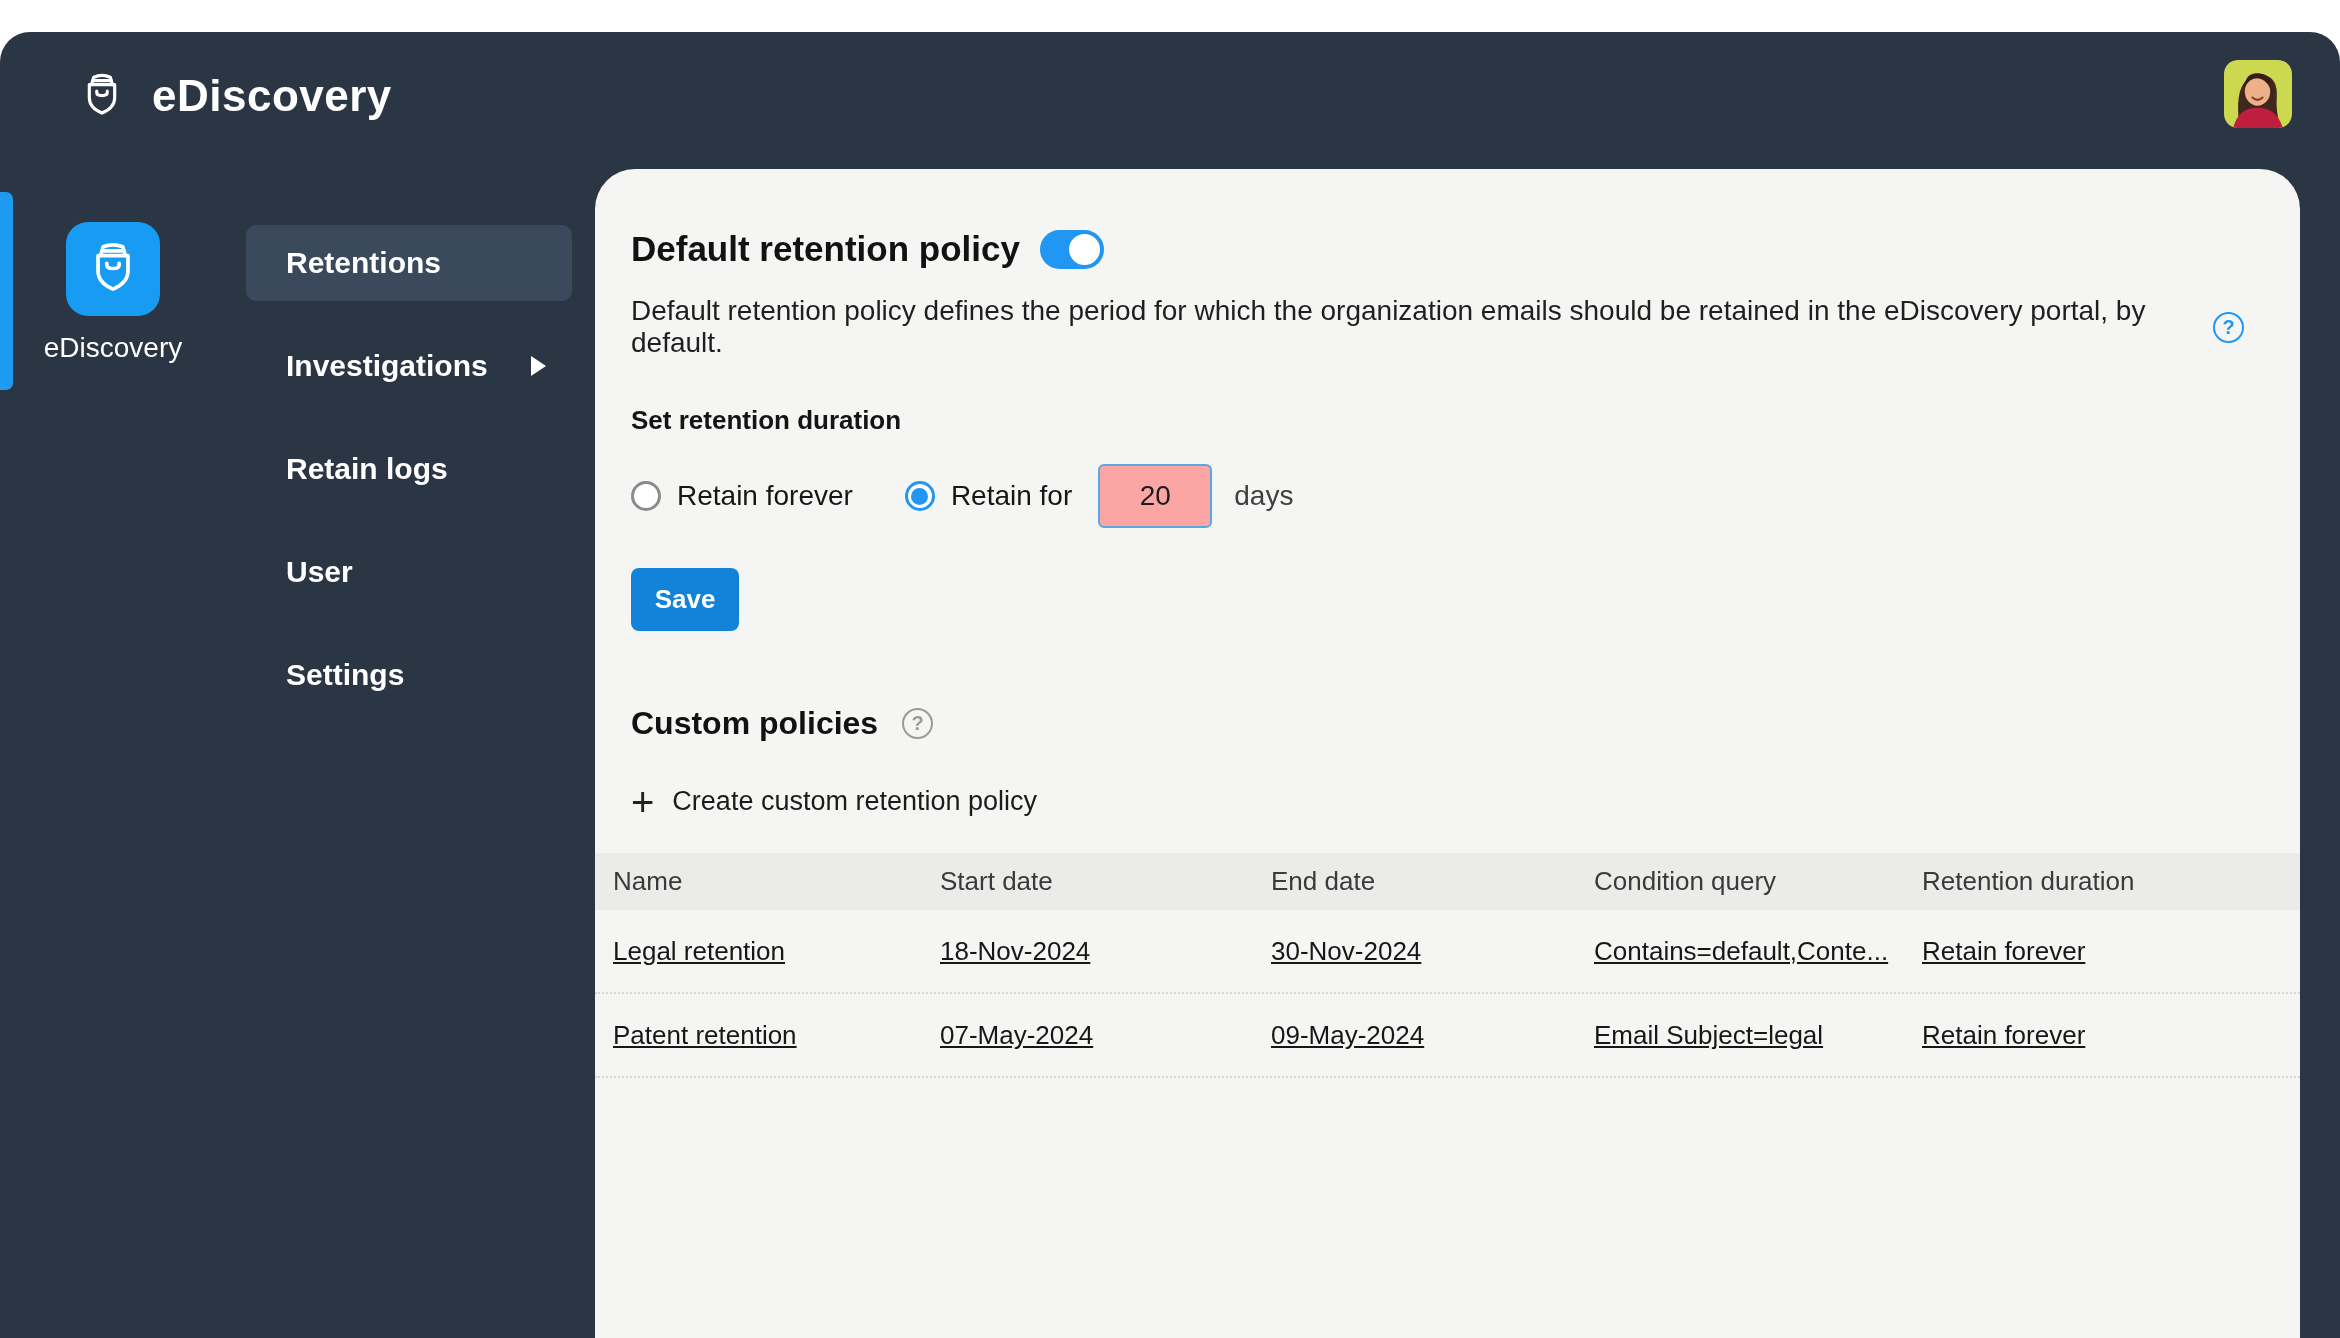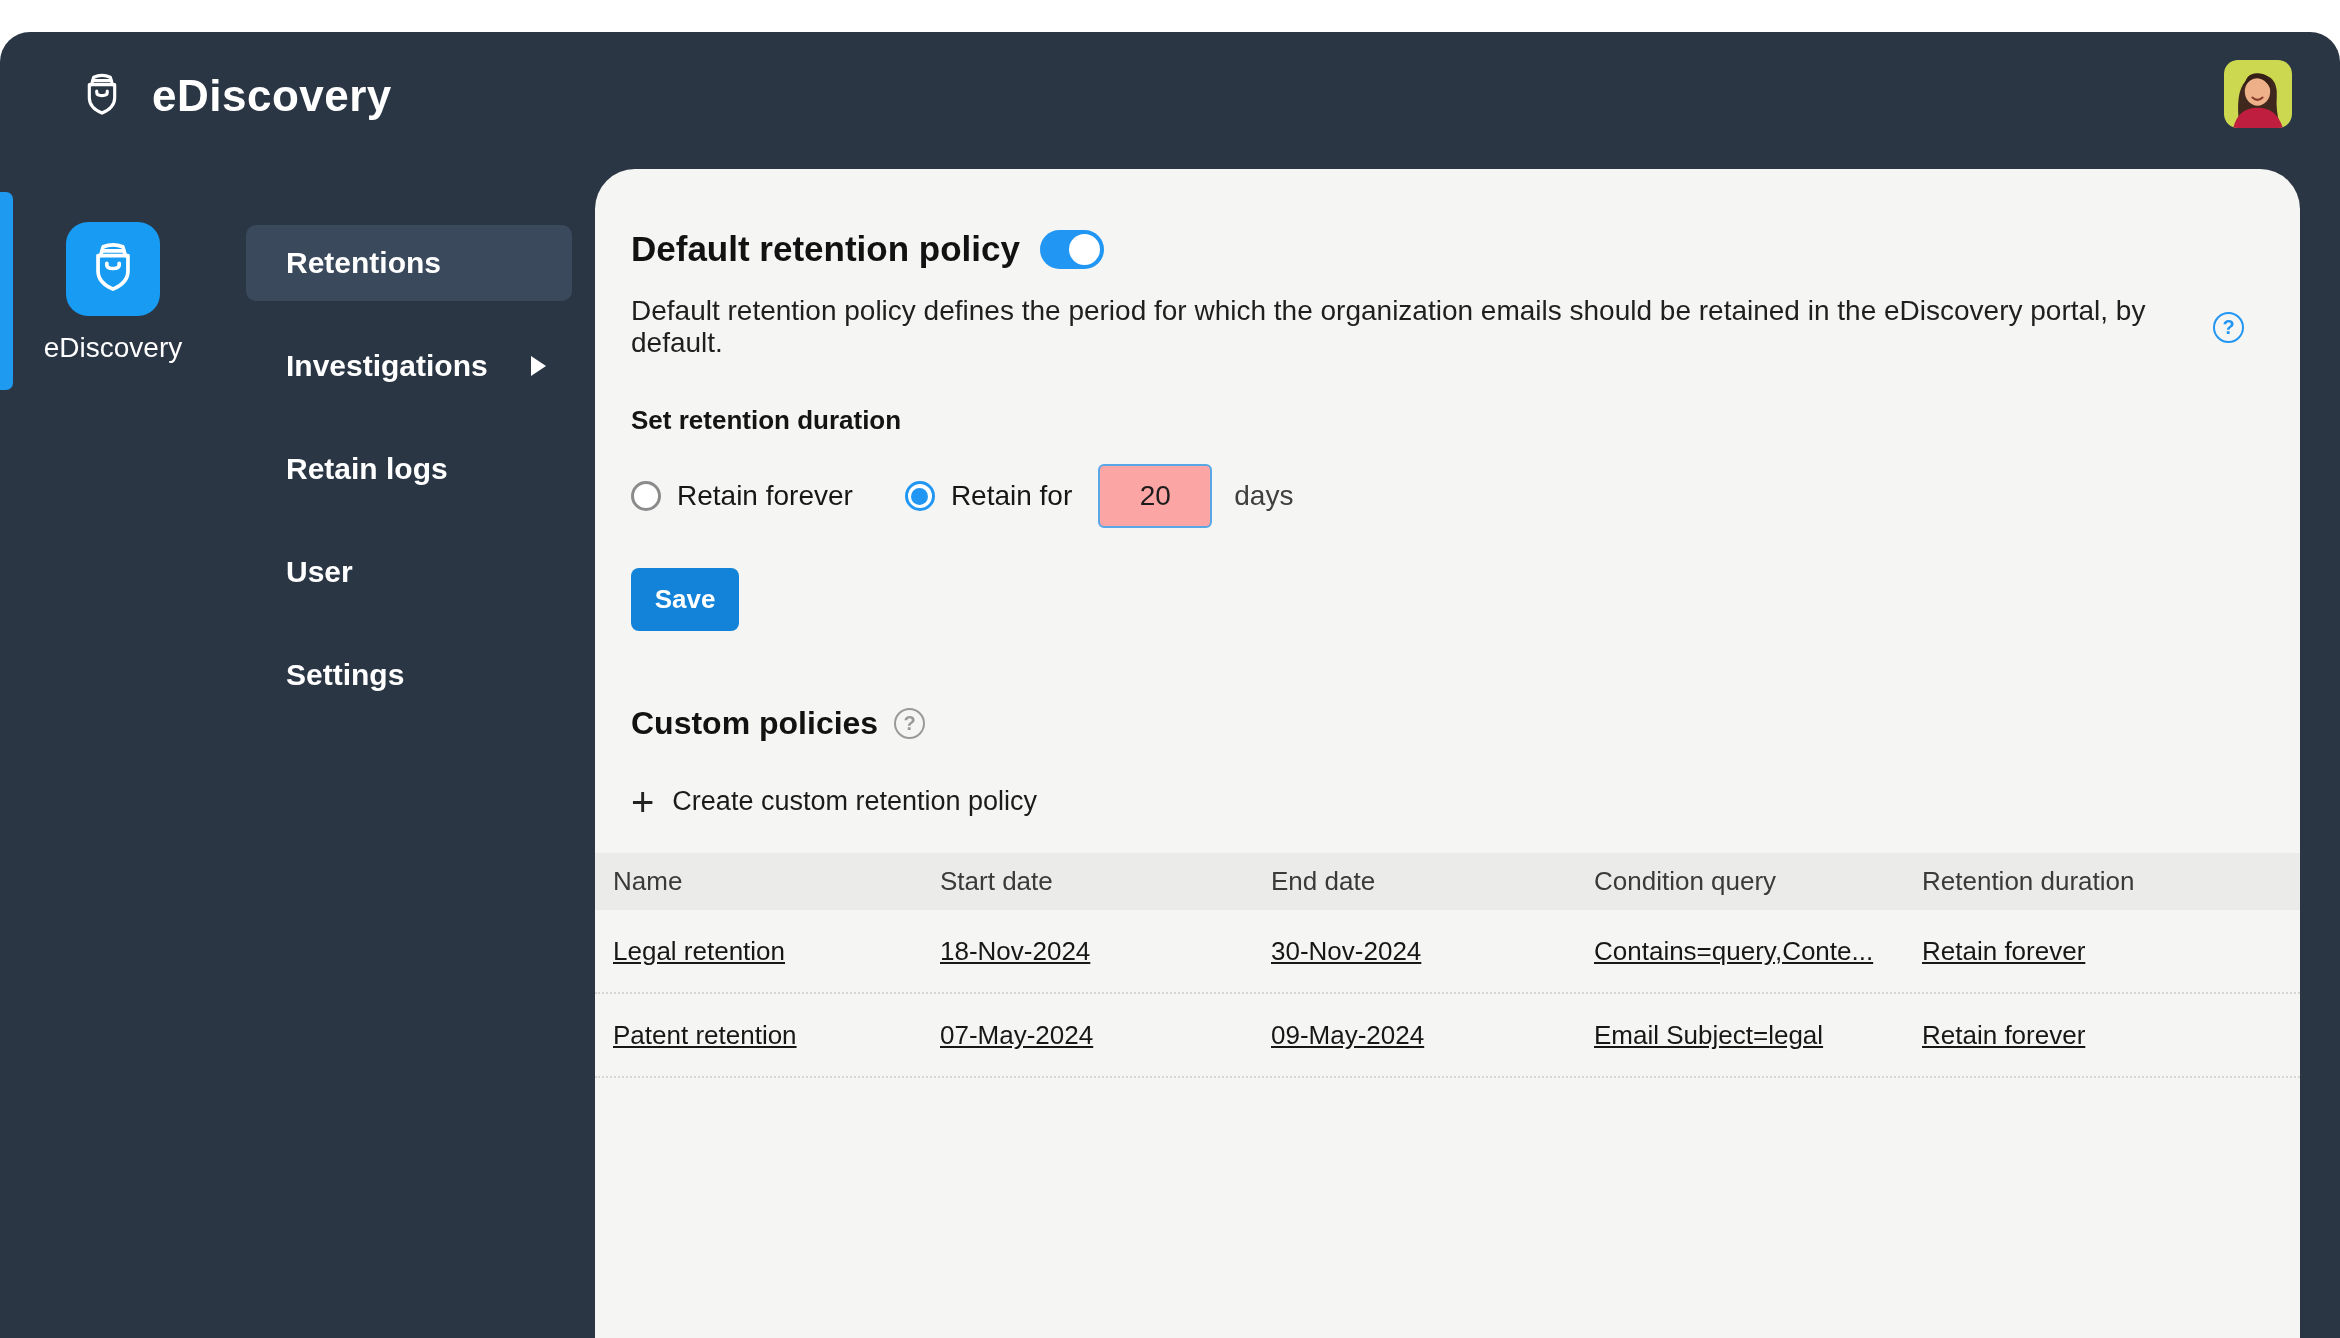--- a/index.html
+++ b/index.html
@@ -69,21 +69,21 @@
     width:114px;height:64px;margin-left:26px;border:2px solid #5aa7e6;border-radius:6px;
     background:#fca5a5;text-align:center;font-size:28px;color:#1c1c1c;font-family:"Liberation Sans",sans-serif;
   }
   .days-suffix{margin-left:22px;font-size:28px;color:#404040;}
   .save-btn{
     margin-top:40px;width:108px;height:63px;border:none;border-radius:8px;
     background:#1283d8;color:#ffffff;font-size:26px;font-weight:700;cursor:pointer;
     font-family:"Liberation Sans",sans-serif;
   }
 
-  .custom-title-row{margin-top:74px;display:flex;align-items:center;gap:16px;}
+  .custom-title-row{margin-top:74px;display:flex;align-items:center;gap:24px;}
   .custom-title{font-size:32px;font-weight:700;color:#121212;}
   .create-row{margin-top:44px;display:flex;align-items:center;gap:18px;cursor:pointer;width:fit-content;}
   .plus-icon{font-size:40px;font-weight:300;line-height:30px;color:#222;}
   .create-label{font-size:27px;color:#1b1b1b;}
 
   
   .table{margin:36px -56px 0 -36px;}
   .t-row{display:grid;grid-template-columns:327px 331px 323px 328px 1fr;align-items:center;}
   .t-row > div{padding-left:18px;overflow:hidden;white-space:nowrap;text-overflow:ellipsis;}
   .t-head{height:57px;background:#ebebe9;font-size:26px;color:#3a3a3a;}
@@ -193,21 +193,21 @@
         <div>Name</div>
         <div>Start date</div>
         <div>End date</div>
         <div>Condition query</div>
         <div>Retention duration</div>
       </div>
       <div class="t-row t-body-row">
         <div>Legal retention</div>
         <div>18-Nov-2024</div>
         <div>30-Nov-2024</div>
-        <div>Contains=query,Conte...</div>
+        <div>Contains=default,Conte...</div>
         <div>Retain forever</div>
       </div>
       <div class="t-row t-body-row">
         <div>Patent retention</div>
         <div>07-May-2024</div>
         <div>09-May-2024</div>
         <div>Email Subject=legal</div>
         <div>Retain forever</div>
       </div>
     </div>

